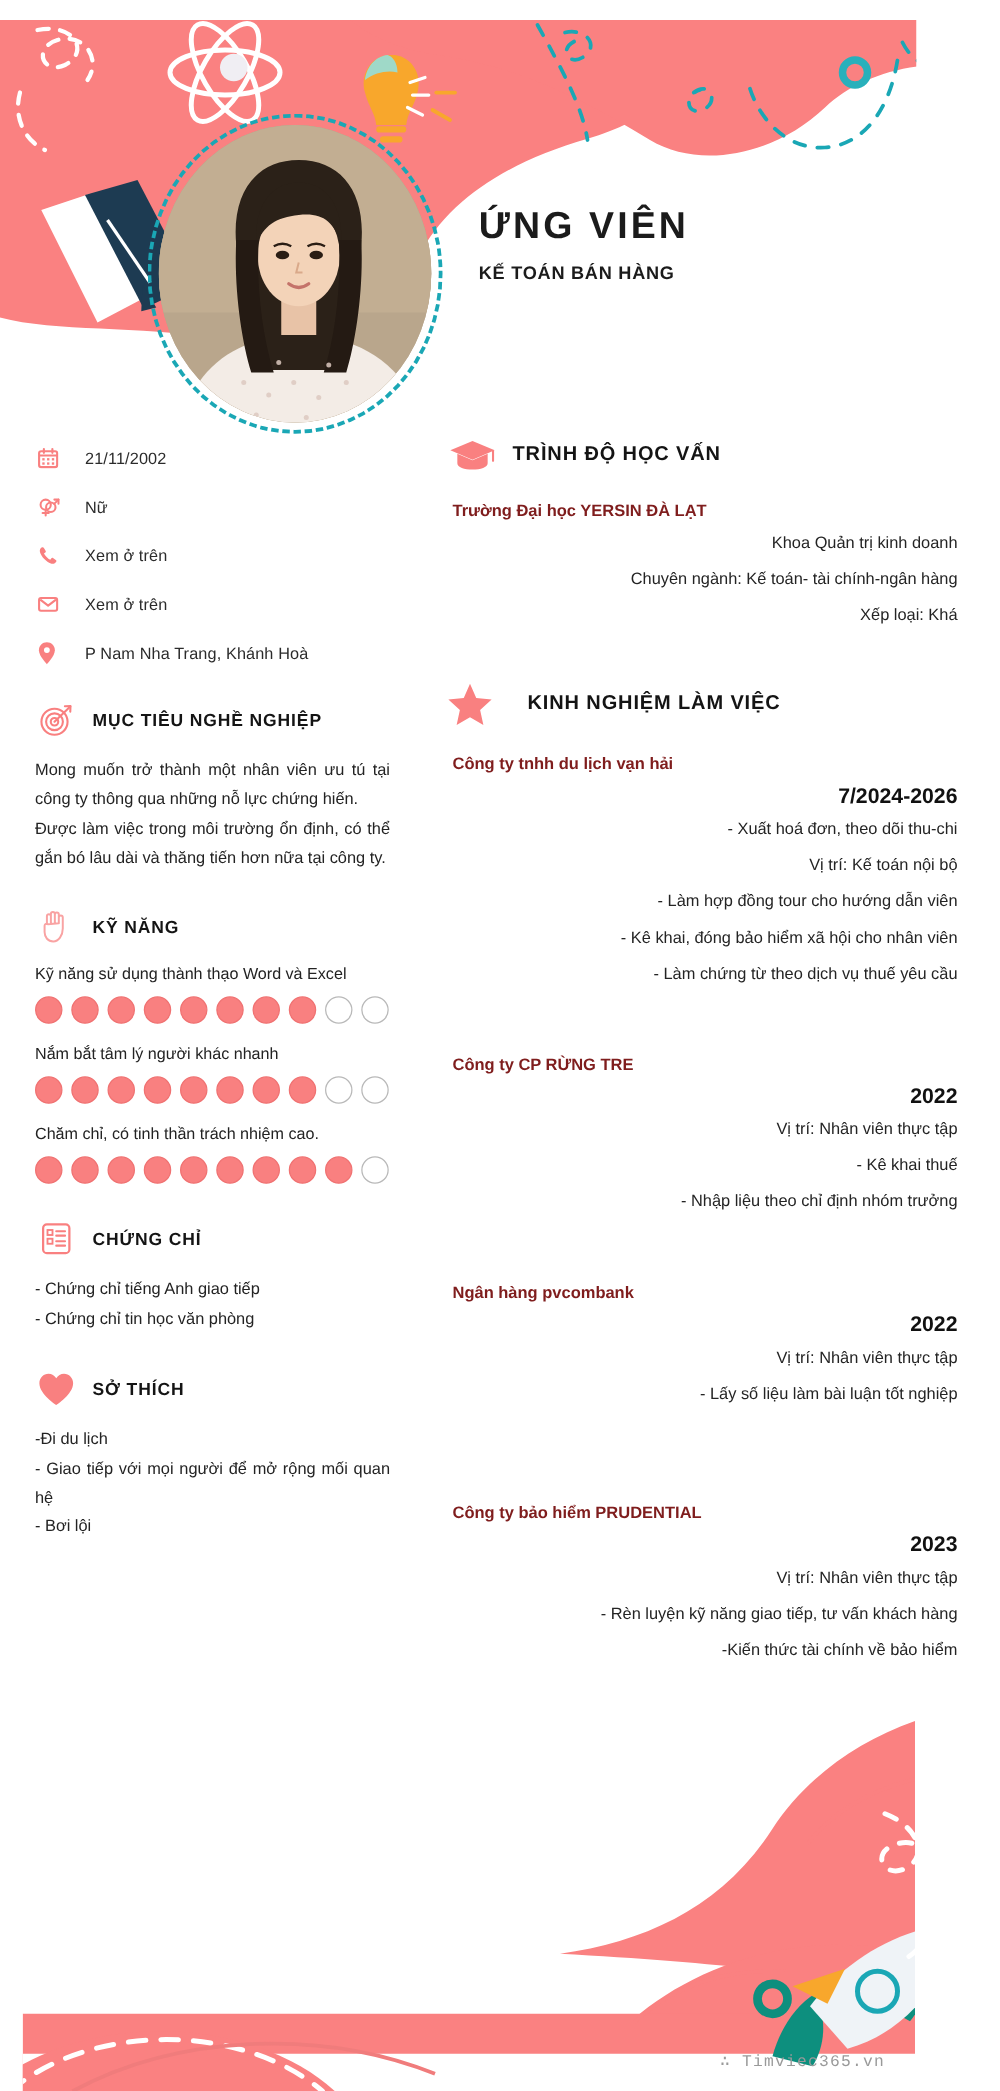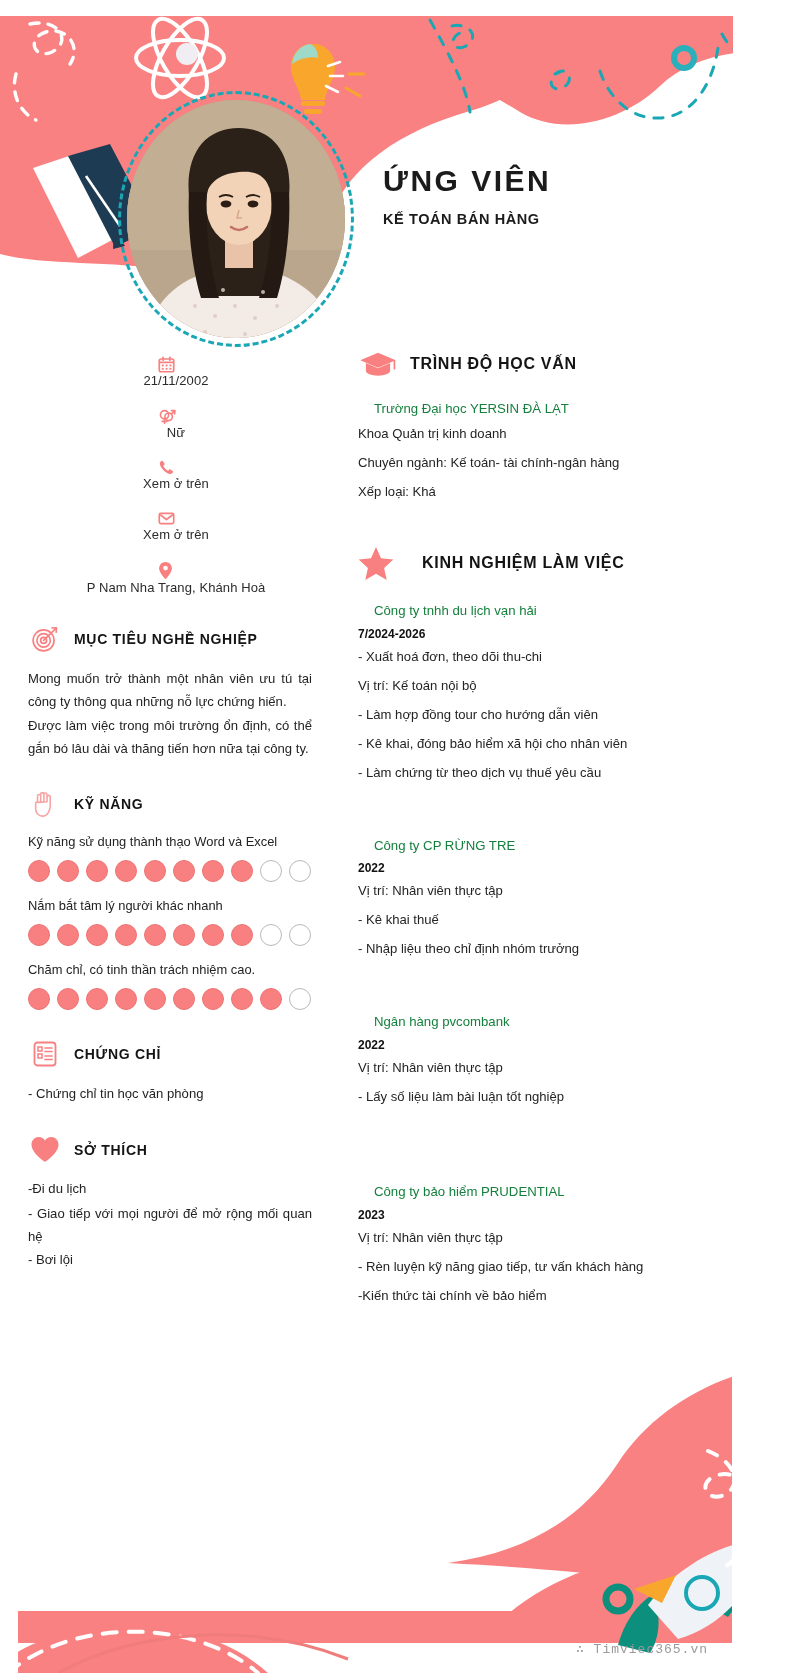--- a/index.html
+++ b/index.html
@@ -76,21 +76,20 @@
   .col-left  { width: 340px; padding: 0 28px 0 28px; }
   .col-right { width: 460px; padding: 0 34px 0 18px; }
 
   
   .contact-list { margin: 12px 0 0 0; padding: 0; list-style: none; }
   .contact-row {
     display: flex;
     align-items: center;
     margin-bottom: 19px;
     min-height: 20px;
-    flex-direction: column;
   }
   .contact-ico {
     width: 26px; min-width: 26px;
     display: flex; align-items: center; justify-content: flex-start;
     margin-left: 2px;
   }
   .contact-txt {
     font-size: 13px;
     color: #2b2b2b;
     margin-left: 12px;
@@ -149,36 +148,38 @@
   .dot.on {
     background: #f98080;
     border-color: #f07272;
   }
 
   
   .edu-block { margin-top: 2px; }
   .entry { margin-bottom: 0; }
   .entry-title {
     font-size: 13.2px;
-    font-weight: 400;
-    color: #15803d;
-    margin: 0 0 7px 16px;
+    font-weight: 700;
+    color: #7f1d1d;
+    margin: 0 0 7px 4px;
     line-height: 1.35;
   }
   .entry-date {
-    font-size: 12px;
+    font-size: 17px;
     font-weight: 700;
     color: #111111;
     margin: 0 0 7px 0;
+    text-align: right;
   }
   .entry-line {
     font-size: 13.1px;
     color: #242424;
     margin: 0 0 10px 0;
     line-height: 1.45;
+    text-align: right;
   }
   .exp-gap { height: 44px; }
 
   
   .footer-wrap {
     position: absolute;
     bottom: 0; left: 18px;
     width: 714px; height: 330px;
     overflow: hidden;
     z-index: 1;
@@ -440,20 +441,21 @@
             <rect x="6" y="7" width="4" height="4" fill="none" stroke="#f98080" stroke-width="1.5"></rect>
             <rect x="6" y="14" width="4" height="4" fill="none" stroke="#f98080" stroke-width="1.5"></rect>
             <path d="M13 8 H20" stroke="#f98080" stroke-width="1.7" stroke-linecap="round"></path>
             <path d="M13 11.5 H20" stroke="#f98080" stroke-width="1.7" stroke-linecap="round"></path>
             <path d="M13 16 H20" stroke="#f98080" stroke-width="1.7" stroke-linecap="round"></path>
             <path d="M13 19.5 H20" stroke="#f98080" stroke-width="1.7" stroke-linecap="round"></path>
           </svg>
       </span>
       <span class="sec-title">CHỨNG CHỈ</span>
     </div>
+    <p class="body-line">- Chứng chỉ tiếng Anh giao tiếp</p>
     <p class="body-line">- Chứng chỉ tin học văn phòng</p>
 
     <div class="sec-head">
       <span class="sec-ico">
         <svg width="30" height="27" viewBox="0 0 30 27">
             <path d="M15 26 C15 26 1.5 17.5 1.5 8.6 C1.5 4.3 4.8 1 8.8 1 C11.4 1 13.7 2.4 15 4.6 C16.3 2.4 18.6 1 21.2 1 C25.2 1 28.5 4.3 28.5 8.6 C28.5 17.5 15 26 15 26 Z" fill="#f98080"></path>
           </svg>
       </span>
       <span class="sec-title">SỞ THÍCH</span>
     </div>

